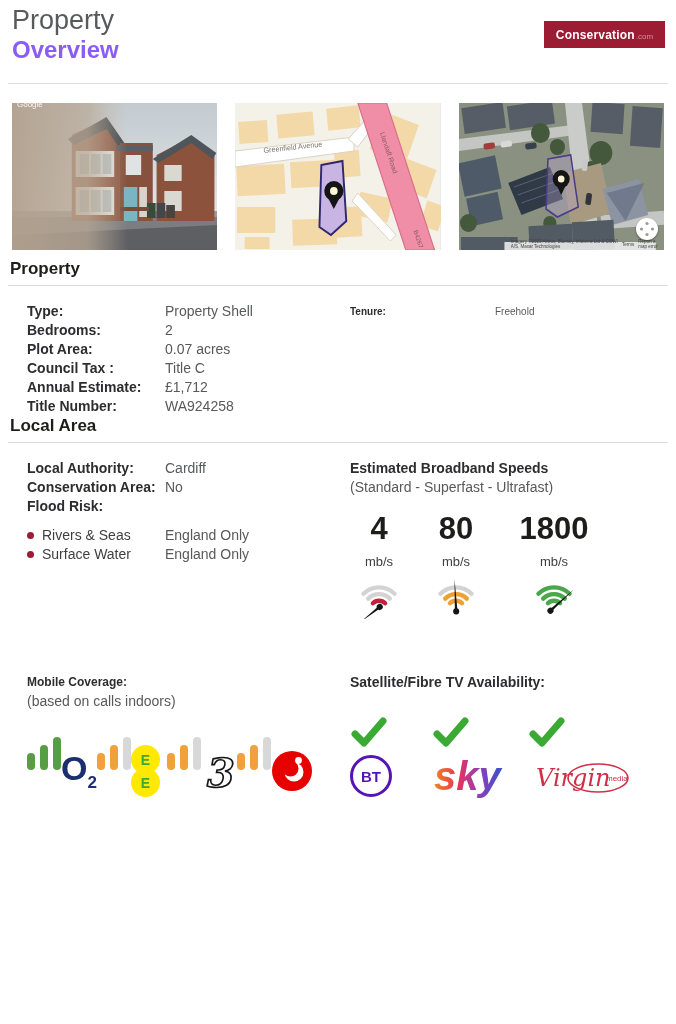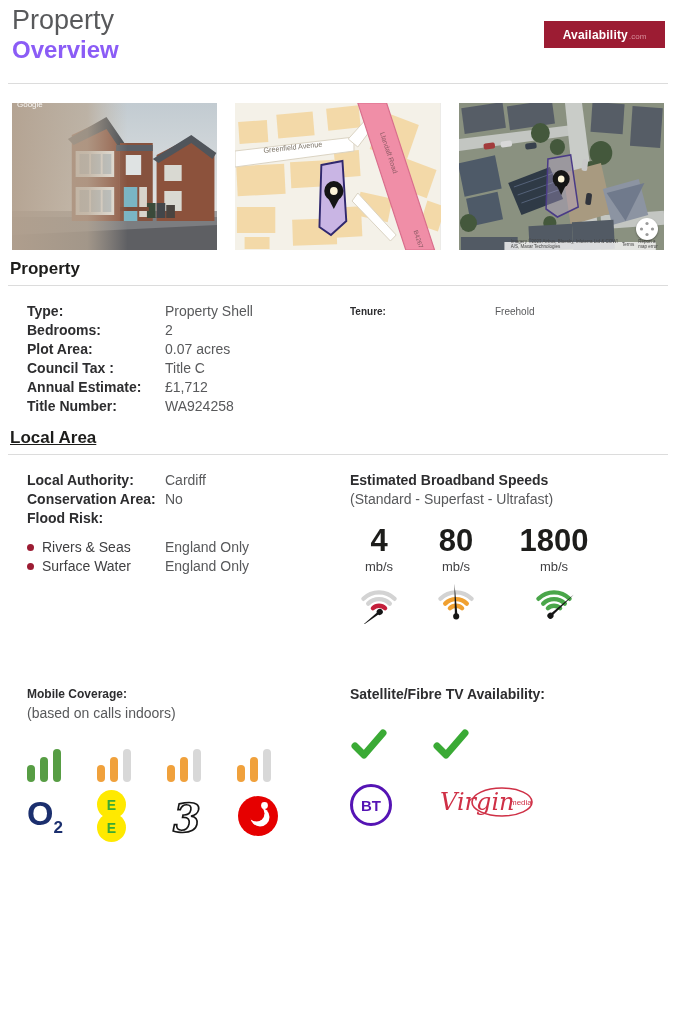--- a/index.html
+++ b/index.html
@@ -18,21 +18,21 @@
   .rule { height:1px; background:#dcdcdc; margin:0 8px; }
 
   
   .images { display:flex; gap:18px; padding:0 12px; margin-top:19px; height:147px; }
   .img-panel { flex:1; position:relative; overflow:hidden; background:#e8e8e8; }
   .img-panel svg { display:block; width:100%; height:100%; }
 
   
   .section-h { font-size:17px; font-weight:700; color:#1d1d1b; padding:0 10px; }
   .h-prop { margin-top:9px; margin-bottom:6px; }
-  .h-local { margin-top:12px; margin-bottom:6px;text-decoration:underline; }
+  .h-local { margin-bottom:6px; }
 
   
   .fields { position:relative; padding:16px 0 0 12px; }
   .frow { display:flex; font-size:14px; line-height:19px; }
   .frow .lab { width:153px; padding-left:15px; font-weight:700; color:#2d2d2f; }
   .frow .val { color:#58595b; }
   .frow.bullet .lab { padding-left:30px; position:relative; font-weight:400; color:#3f3f41; }
   .dot { position:absolute; left:15px; top:6px; width:7px; height:7px; border-radius:50%; background:#9c1c33; }
   .right-col { position:absolute; left:350px; top:16px; display:flex; font-size:10px; line-height:19px; }
   .right-col .lab { width:145px; font-weight:700; color:#2d2d2f; }
@@ -45,64 +45,64 @@
   
   .broadband { position:absolute; left:350px; top:16px; width:310px; }
   .bb-title { font-size:14px; font-weight:700; color:#2d2d2f; line-height:19px; }
   .bb-sub { font-size:14px; color:#58595b; line-height:19px; }
   .bb-speeds { display:flex; margin-top:16px; }
   .bb-col { text-align:center; }
   .bb-col.c1 { width:58px; }
   .bb-col.c2 { width:72px; margin-left:12px; }
   .bb-col.c3 { width:100px; margin-left:12px; }
   .bb-num { font-size:31px; font-weight:700; color:#1d1d1b; line-height:1.05; }
-  .bb-unit { font-size:13px; color:#3f3f41; margin-top:1px; }
+  .bb-unit { font-size:13px; color:#3f3f41; margin-top:8px; }
   .gauge { margin-top:6px; }
 
   
   .cov-tv { position:relative; margin-top:40px; padding:0 12px; height:180px; }
   .blk-title { font-size:12px; font-weight:700; color:#2d2d2f; line-height:19px; padding-left:15px; }
   .blk-sub { font-size:14px; color:#58595b; line-height:19px; padding-left:15px; }
   .providers { display:flex; margin-top:26px; padding-left:15px; }
-  .prov-col { width:70px; display:flex; flex-direction:column; align-items:flex-start; }
+  .prov-col { width:70px; display:flex; flex-direction:row; align-items:flex-start; }
   .bars { display:flex; align-items:flex-end; gap:5px; height:33px; }
   .bar { width:8px; border-radius:4px; }
   .bar.h1 { height:17px; } .bar.h2 { height:25px; } .bar.h3 { height:33px; }
   .bar.g { background:#579d44; } .bar.o { background:#f0a13c; } .bar.x { background:#d8d8d8; }
   .prov-logo { height:52px; margin-top:8px; display:flex; align-items:center; }
 
   .o2-logo { color:#1b2f6e; font-weight:700; font-size:34px; line-height:1; }
   .o2-logo sub { font-size:17px; }
   .ee-logo { position:relative; width:30px; height:52px; }
   .ee-circle { position:absolute; left:0; width:29px; height:29px; border-radius:50%; background:#ffe900;
     display:flex; align-items:center; justify-content:center; font-size:14px; font-weight:700; color:#3aaa35; }
   .ee-top { top:0; } .ee-bot { top:23px; }
   .voda-logo svg, .three-logo svg { display:block; }
 
   .tv-block { position:absolute; left:350px; top:0; }
   .tv-cols { display:flex; margin-top:24px; }
   .tv-col { display:flex; flex-direction:column; align-items:flex-start; }
   .tv-col.t1 { width:82px; } .tv-col.t2 { width:96px; } .tv-col.t3 { width:110px; }
-  .tv-logo { height:56px; margin-top:10px; display:flex; align-items:flex-end; }
+  .tv-logo { height:56px; display:flex; align-items:center; }
   .bt-logo { width:42px; height:42px; border:3px solid #5514b4; border-radius:50%;
     display:flex; align-items:center; justify-content:center; color:#5514b4; font-weight:700; font-size:15px; }
 
   
   .spacer { height:195px; }
 </style>
 </head>
 <body>
 
 <div class="page">
 
   <div class="header">
     <div class="title1">Property</div>
     <div class="title2">Overview</div>
     <div class="logo-box">
-      <span class="logo-text">Availability</span>
+      <span class="logo-text">Conservation</span>
       <span class="logo-suffix">.com</span>
     </div>
   </div>
   <div class="rule"></div>
 
   <div class="images">
 
     <div class="img-panel">
       <svg viewBox="0 0 213 147" preserveAspectRatio="none">
         <defs>
@@ -463,20 +463,38 @@
 
         <div class="tv-col t1">
           <svg width="38" height="32">
             <polyline points="5,18 14,27 33,5" fill="none" stroke="#3aaa35" stroke-width="7" stroke-linecap="round" stroke-linejoin="round"></polyline>
           </svg>
           <div class="tv-logo">
             <span class="bt-logo">BT</span>
           </div>
         </div>
 
+        <div class="tv-col t2">
+          <svg width="38" height="32">
+            <polyline points="5,18 14,27 33,5" fill="none" stroke="#3aaa35" stroke-width="7" stroke-linecap="round" stroke-linejoin="round"></polyline>
+          </svg>
+          <div class="tv-logo">
+            <svg width="86" height="46" viewBox="0 0 86 46">
+              <defs>
+                <linearGradient id="skyg" x1="0" y1="0" x2="1" y2="0">
+                  <stop offset="0" stop-color="#f0861e"></stop>
+                    <stop offset="0.35" stop-color="#e8335a"></stop>
+                  <stop offset="0.68" stop-color="#8c3fbe"></stop>
+                    <stop offset="1" stop-color="#3553c8"></stop>
+                </linearGradient>
+              </defs>
+              <text x="2" y="37" font-size="40" font-weight="bold" font-style="italic" fill="url(#skyg)">sky</text>
+            </svg>
+          </div>
+        </div>
 
         <div class="tv-col t3">
           <svg width="38" height="32">
             <polyline points="5,18 14,27 33,5" fill="none" stroke="#3aaa35" stroke-width="7" stroke-linecap="round" stroke-linejoin="round"></polyline>
           </svg>
           <div class="tv-logo">
             <svg width="104" height="52" viewBox="0 0 104 52">
               <ellipse cx="70" cy="28" rx="30" ry="14" fill="none" stroke="#cf3046" stroke-width="1.6"></ellipse>
               <text x="78" y="31" font-size="8" fill="#cf3046">media</text>
               <text x="8" y="36" font-family="DejaVu Serif, serif" font-style="italic" font-size="24" fill="#cf3046">Virgin</text>

